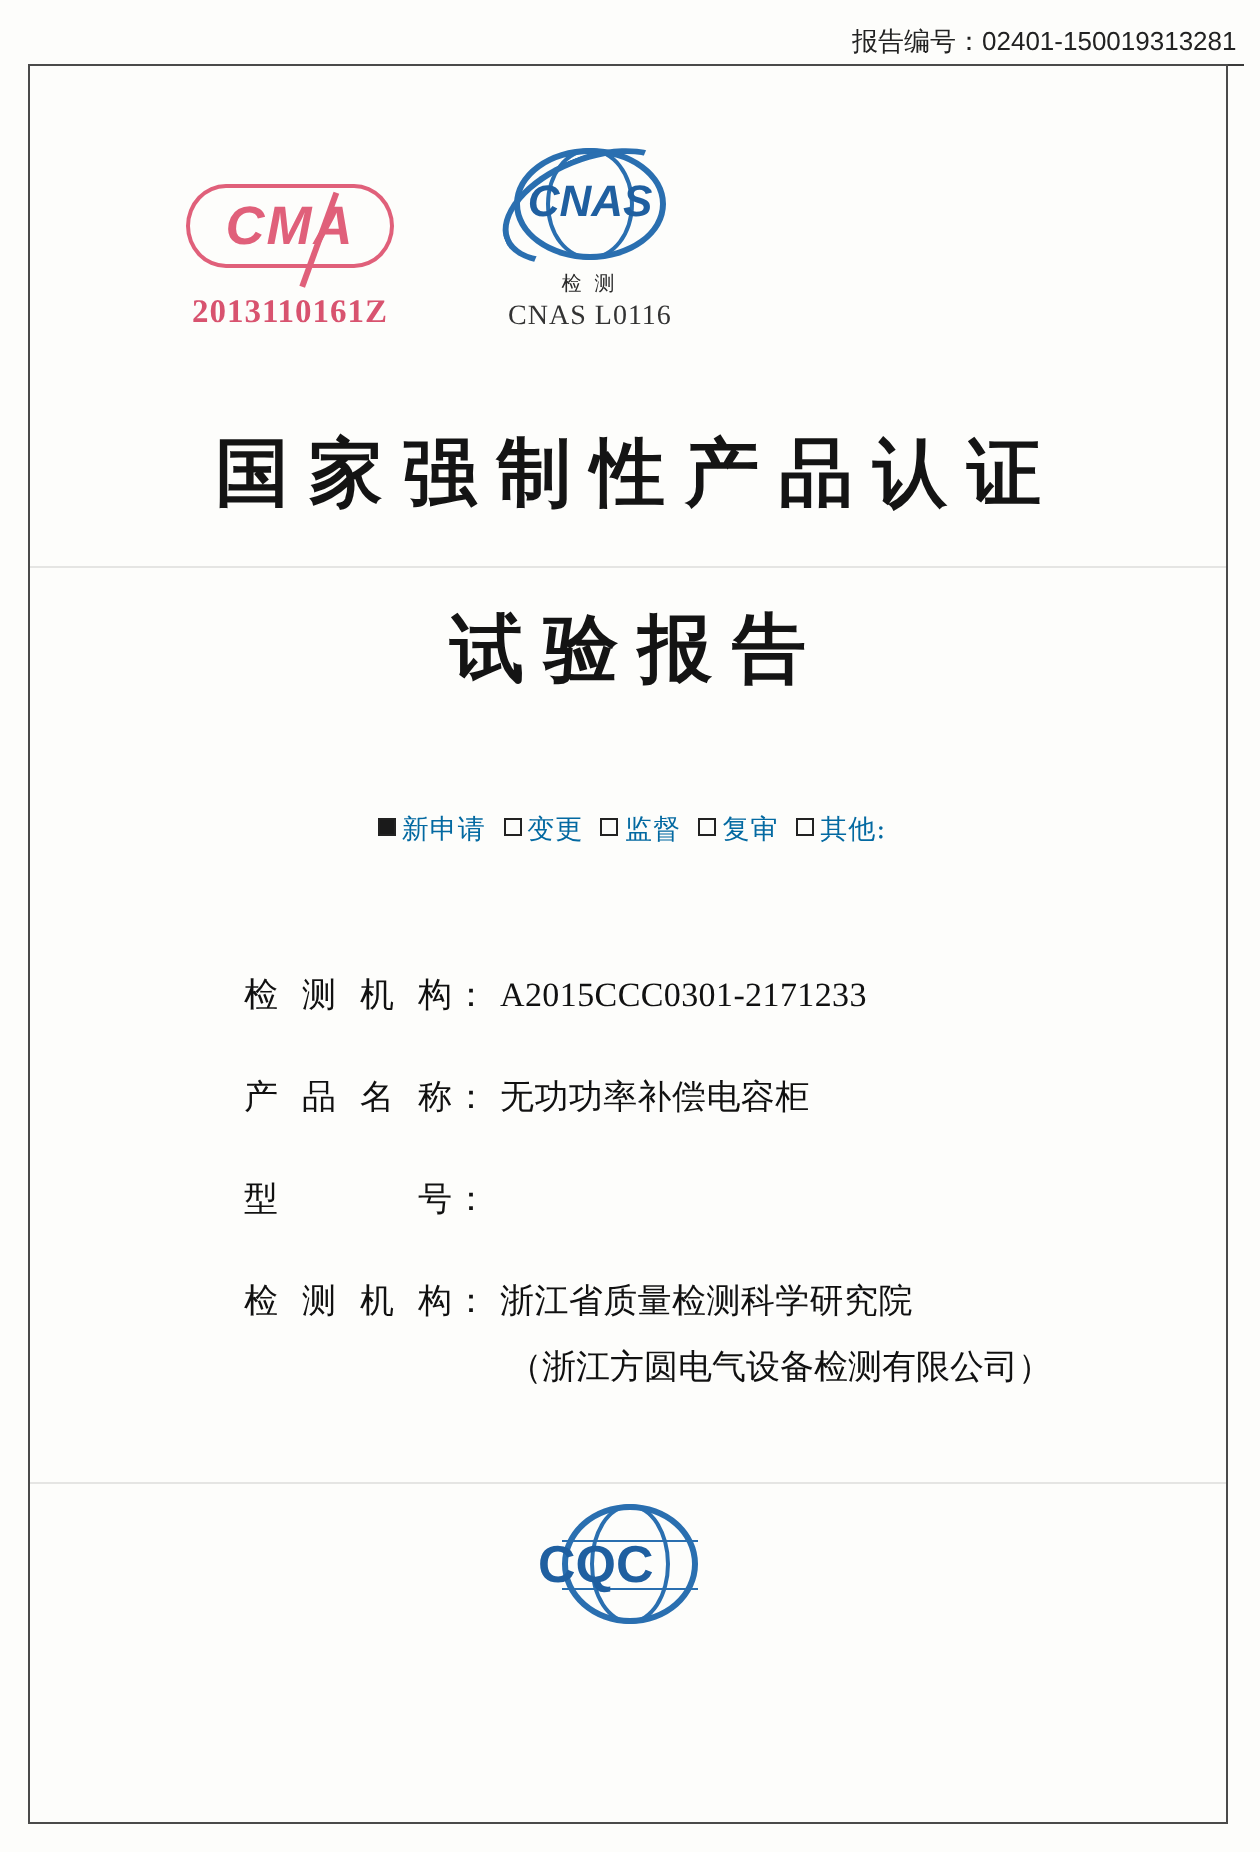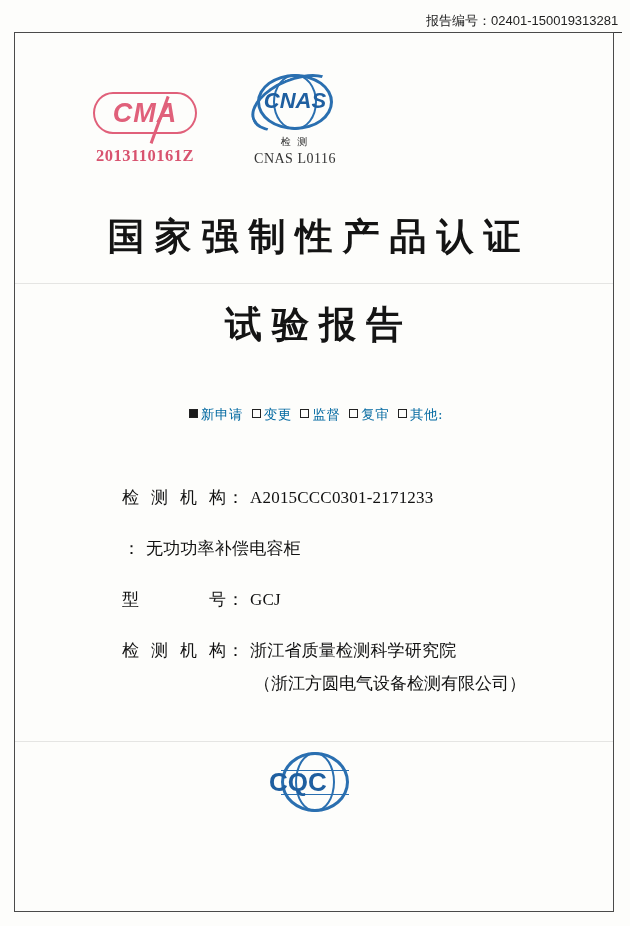--- a/index.html
+++ b/index.html
@@ -362,28 +362,28 @@
 
   <div class="fields">
 
     <div class="field">
       <span class="flabel">检测机构</span>
       <span class="fcolon">：</span>
       <span class="fvalue">A2015CCC0301-2171233</span>
     </div>
 
     <div class="field">
+      <span class="flabel">产品名称</span>
       <span class="fcolon">：</span>
       <span class="fvalue cn">无功功率补偿电容柜</span>
     </div>
 
     <div class="field">
       <span class="flabel">型　　号</span>
       <span class="fcolon">：</span>
-      <span class="fvalue">GCJ</span>
     </div>
 
     <div class="field">
       <span class="flabel">检测机构</span>
       <span class="fcolon">：</span>
       <span class="fvalue cn">浙江省质量检测科学研究院</span>
     </div>
 
     <div class="field-sub">（浙江方圆电气设备检测有限公司）</div>
 

